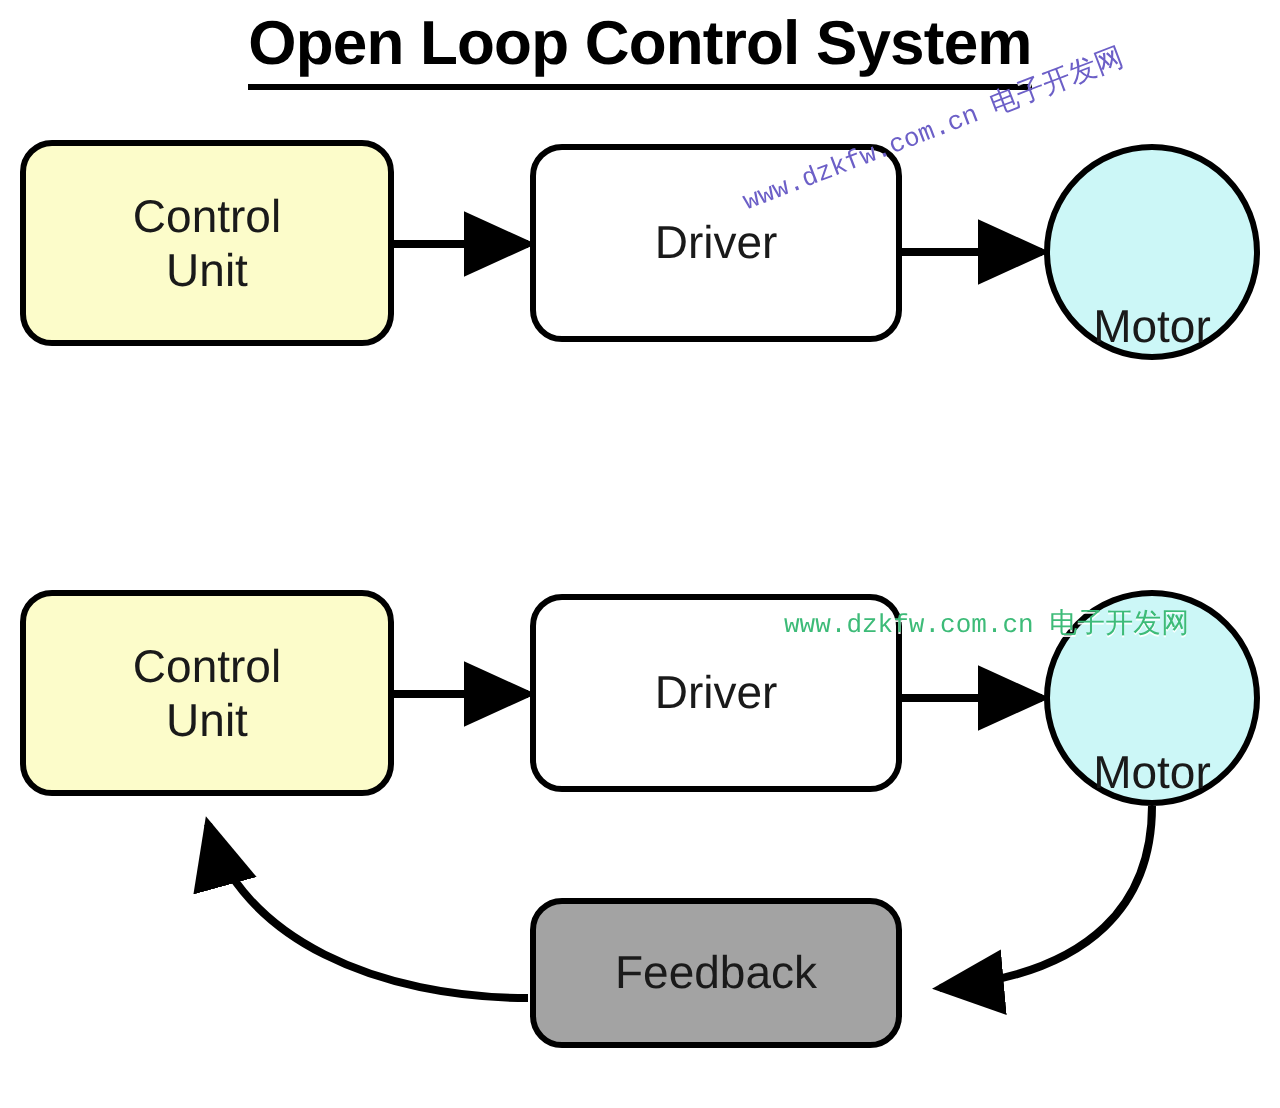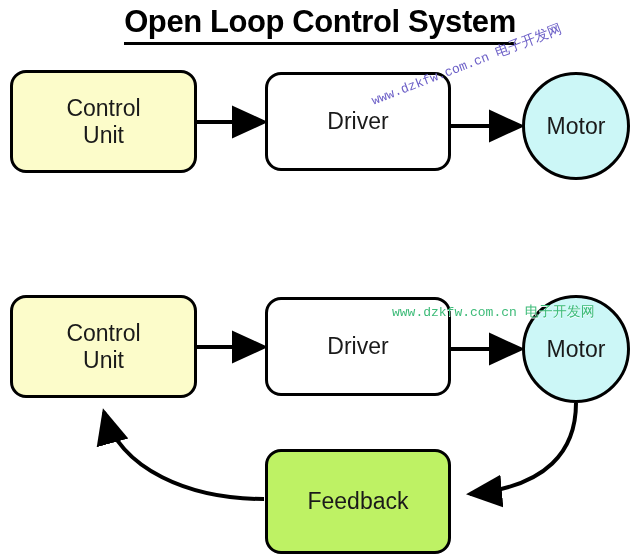--- a/index.html
+++ b/index.html
@@ -49,21 +49,21 @@
     display: flex;
     align-items: center;
     justify-content: center;
     text-align: center;
     font-family: "Liberation Sans", sans-serif;
     font-size: 23px;
     color: #1a1a1a;
     line-height: 1.16;
   }
   .node.rounded { border-radius: 16px; }
-  .node.circle  { border-radius: 50%; }
+  .node.circle  { border-radius: 50%; align-items: flex-end; }
 
   
   #connectors {
     position: absolute;
     left: 0;
     top: 0;
     width: 640px;
     height: 554px;
     pointer-events: none;
   }
@@ -129,21 +129,21 @@
   </div>
 
   <div class="node rounded" id="closed-driver" style="left:265px; top:297px; width:186px; height:99px; background:#ffffff;">
     <span>Driver</span>
   </div>
 
   <div class="node circle" id="closed-motor" style="left:522px; top:295px; width:108px; height:108px; background:#ccf7f7;">
     <span>Motor</span>
   </div>
 
-  <div class="node rounded" id="closed-feedback" style="left:265px; top:449px; width:186px; height:105px; background:#bef264;">
+  <div class="node rounded" id="closed-feedback" style="left:265px; top:449px; width:186px; height:75px; background:#a3a3a3;">
     <span>Feedback</span>
   </div>
 
   <svg id="connectors" viewBox="0 0 640 554">
     <defs>
       <marker id="arrowhead" markerWidth="9" markerHeight="9" refX="8" refY="4.5" orient="auto" markerUnits="strokeWidth">
         <path d="M0,0.4 L9,4.5 L0,8.6 Z" fill="#000000"></path>
       </marker>
     </defs>
 

